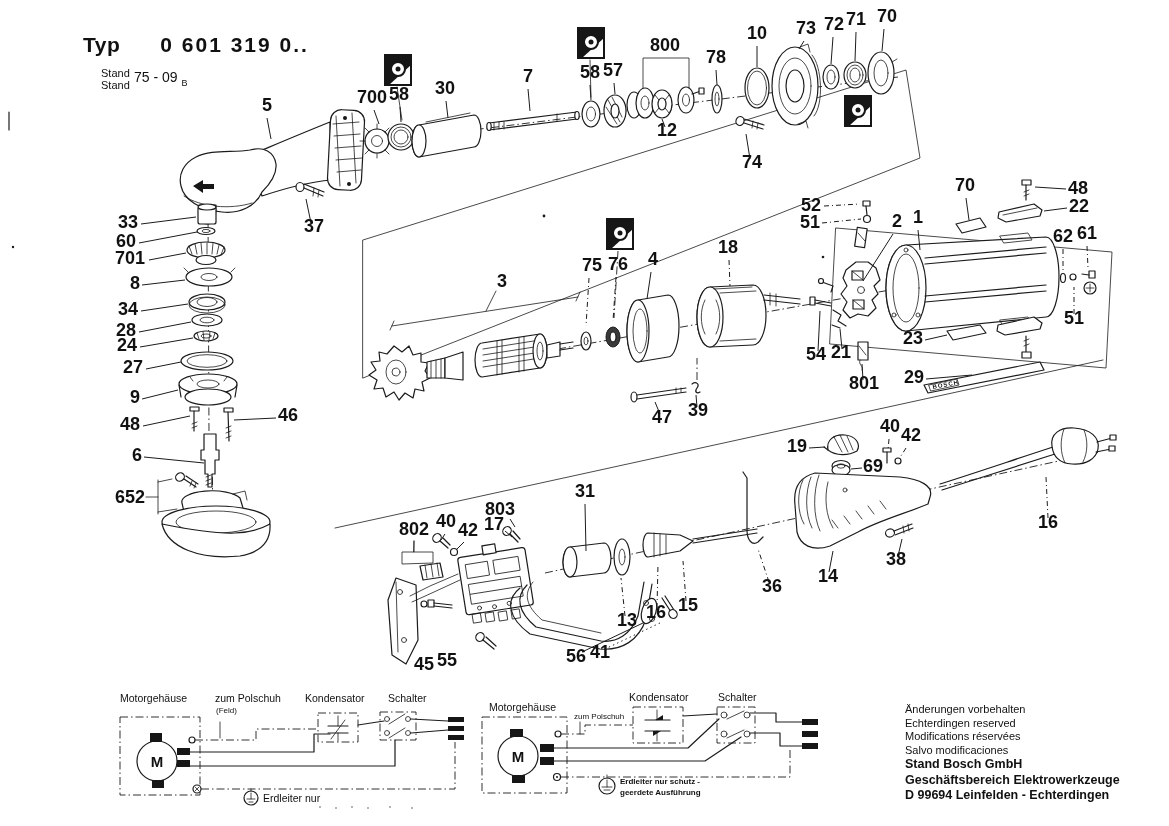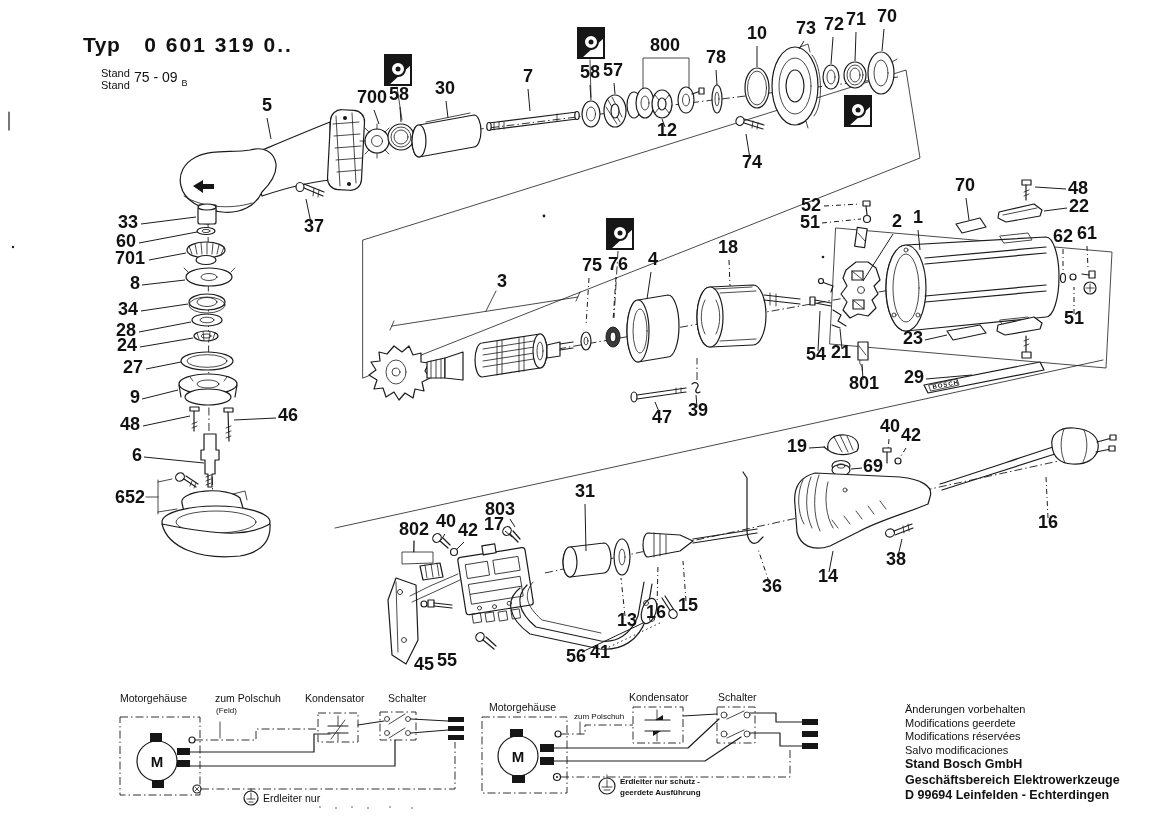--- a/index.html
+++ b/index.html
@@ -15,21 +15,21 @@
   .leader.dash{stroke-dasharray:5 3 1 3}
   .leader.dot{stroke-dasharray:.6 4;stroke-linecap:round}
   text{font-family:"Liberation Sans",sans-serif;fill:#111}
   .plabel{font-weight:bold;font-size:18px;text-anchor:middle}
   .wl{font-size:10.5px}
   .wls{font-size:8px}
   .wlm{font-size:15px;font-weight:bold;text-anchor:middle}
   .bosch{font-size:6px;font-weight:bold;letter-spacing:1px}
   .title-block{position:absolute;left:83px;top:33px}
   .title-row{font-size:21px;font-weight:bold;letter-spacing:.5px;white-space:nowrap}
-  .title-row .val{margin-left:24px;letter-spacing:2px}
+  .title-row .val{margin-left:40px;letter-spacing:2px}
   .stand{position:absolute;left:18px;top:34px;font-size:11px;line-height:12px}
   .issue-val{position:absolute;left:51px;top:36px;font-size:14px;white-space:nowrap}
   .issue-val sub{font-size:9px}
   .footer{position:absolute;left:905px;top:703px;white-space:nowrap}
   .footer .fl{font-size:11px;line-height:13.5px}
   .footer .fb{font-size:12.5px;font-weight:bold;line-height:15.5px}
 </style>
 </head>
 <body>
 
@@ -846,21 +846,21 @@
     <div>Stand</div>
     <div>Stand</div>
   </div>
   <div class="issue-val">
     <span>75 - 09</span> <sub>B</sub>
   </div>
 </div>
 
 <div class="footer">
   <div class="fl">Änderungen vorbehalten</div>
-  <div class="fl">Modifications geerdete</div>
+  <div class="fl">Echterdingen reserved</div>
   <div class="fl">Modifications réservées</div>
   <div class="fl">Salvo modificaciones</div>
   <div class="fb">Stand Bosch GmbH</div>
   <div class="fb">Geschäftsbereich Elektrowerkzeuge</div>
   <div class="fb">D 99694 Leinfelden - Echterdingen</div>
 </div>
 
 </div>
 
 </body></html>

